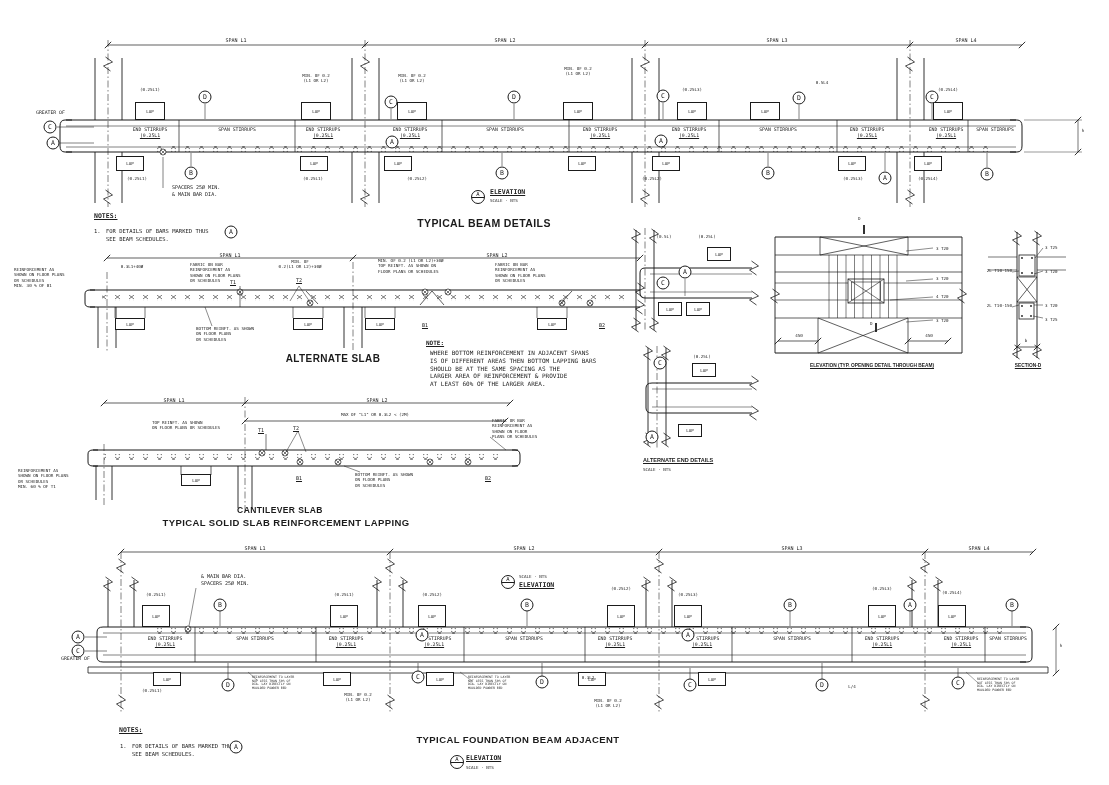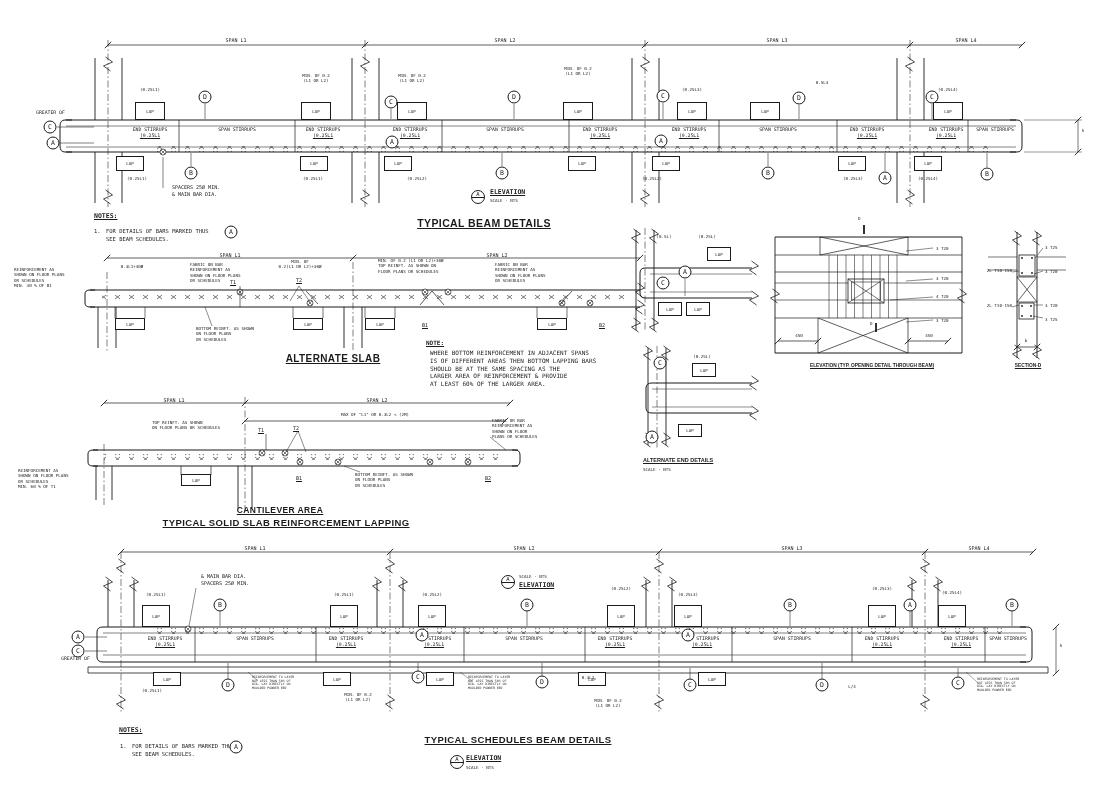--- a/index.html
+++ b/index.html
@@ -11,21 +11,21 @@
 .zl{position:absolute;transform:translateX(-50%);font-size:4.8px;line-height:1.25;text-align:center;white-space:nowrap}
 .zl .u{text-decoration:underline}
 .dim{position:absolute;transform:translateX(-50%);font-size:4.2px;line-height:1.25;text-align:center;white-space:pre-line}
 .lap{position:absolute;transform:translateX(-50%);border:.8px solid #1b1b1b;background:#fff;font-size:4.2px;display:flex;align-items:center;justify-content:center}
 .bub{position:absolute;transform:translate(-50%,-50%);width:13px;height:13px;border:1px solid #1b1b1b;border-radius:50%;background:#fff;font-size:6.5px;line-height:11.5px;text-align:center}
 .blk{position:absolute;font-size:4.2px;line-height:1.3;white-space:pre-line}
 .tb{position:absolute;transform:translateX(-50%);font-size:5px;text-decoration:underline}
 .sl{position:absolute;font-size:4.2px;white-space:nowrap}
 .sr{position:absolute;transform:translateX(-100%);font-size:4.2px;white-space:nowrap}
 .tiny{position:absolute;font-size:3.2px;line-height:1.15;white-space:pre-line;color:#2a2a2a}
-.ttl{position:absolute;transform:translateX(-50%);font-family:"Liberation Sans",sans-serif;font-weight:700;text-decoration:underline;white-space:nowrap;letter-spacing:.4px}
+.ttl{position:absolute;transform:translateX(-50%);font-family:"Liberation Sans",sans-serif;font-weight:700;white-space:nowrap;letter-spacing:.4px}
 .sttl{position:absolute;font-family:"Liberation Sans",sans-serif;font-weight:700;font-size:5.5px;text-decoration:underline;white-space:nowrap}
 .sttl2{position:absolute;transform:translateX(-50%);font-family:"Liberation Sans",sans-serif;font-weight:700;font-size:4.8px;text-decoration:underline;white-space:nowrap}
 .nh{position:absolute;font-size:6.5px;font-weight:700;text-decoration:underline;white-space:nowrap}
 .nt{position:absolute;font-size:5.5px;white-space:nowrap}
 .etag{position:absolute;transform:translate(-50%,-50%);width:14px;height:14px;border:1px solid #1b1b1b;border-radius:50%;background:#fff}
 .etag::after{content:"";position:absolute;left:0;right:0;top:6px;border-top:1px solid #1b1b1b}
 .etag span{position:absolute;top:0;left:0;right:0;text-align:center;font-size:5.5px;line-height:7px}
 .etxt{position:absolute;font-size:6.5px;font-weight:700;text-decoration:underline;white-space:nowrap}
 .esc{position:absolute;font-size:4.2px;white-space:nowrap}
 .go{position:absolute;font-size:4.8px;white-space:nowrap}
@@ -361,23 +361,23 @@
       <line x1="1056" y1="627" x2="1056" y2="673" stroke="#1b1b1b" stroke-width="0.6"></line>
       <path d="M1052.8,630.2 L1059.2,623.8" stroke="#1b1b1b" stroke-width="0.9" fill="none"></path>
       <path d="M1052.8,676.2 L1059.2,669.8" stroke="#1b1b1b" stroke-width="0.9" fill="none"></path>
       <line x1="258" y1="681" x2="248" y2="672" stroke="#1b1b1b" stroke-width="0.4"></line>
       <line x1="472" y1="681" x2="460" y2="672" stroke="#1b1b1b" stroke-width="0.4"></line>
       <line x1="977" y1="682" x2="966" y2="672" stroke="#1b1b1b" stroke-width="0.4"></line>
     </svg>
 
   <div class="ttl" style="left:484px;top:217px;font-size:10.5px">TYPICAL BEAM DETAILS</div>
   <div class="ttl" style="left:333px;top:353px;font-size:10px">ALTERNATE SLAB</div>
-  <div class="ttl" style="left:280px;top:505px;font-size:8.5px">CANTILEVER AREA</div>
+  <div class="ttl" style="left:280px;top:505px;font-size:8.5px">CANTILEVER SLAB</div>
   <div class="ttl" style="left:286px;top:517px;font-size:9.5px">TYPICAL SOLID SLAB REINFORCEMENT LAPPING</div>
-  <div class="ttl" style="left:518px;top:734px;font-size:9.5px">TYPICAL SCHEDULES BEAM DETAILS</div>
+  <div class="ttl" style="left:518px;top:734px;font-size:9.5px">TYPICAL FOUNDATION BEAM ADJACENT</div>
   <div class="sttl" style="left:643px;top:457px">ALTERNATE END DETAILS</div>
   <div class="esc" style="left:643px;top:467px">SCALE - NTS</div>
   <div class="sttl2" style="left:872px;top:363px">ELEVATION (TYP. OPENING DETAIL THROUGH BEAM)</div>
   <div class="sttl2" style="left:1028px;top:363px">SECTION-D</div>
 
   <div class="nh" style="left:94px;top:212px">NOTES:</div>
   <div class="nt" style="left:94px;top:228px">1.</div>
   <div class="nt" style="left:106px;top:228px">FOR DETAILS OF BARS MARKED THUS</div>
   <div class="nt" style="left:106px;top:236px">SEE BEAM SCHEDULES.</div>
 

